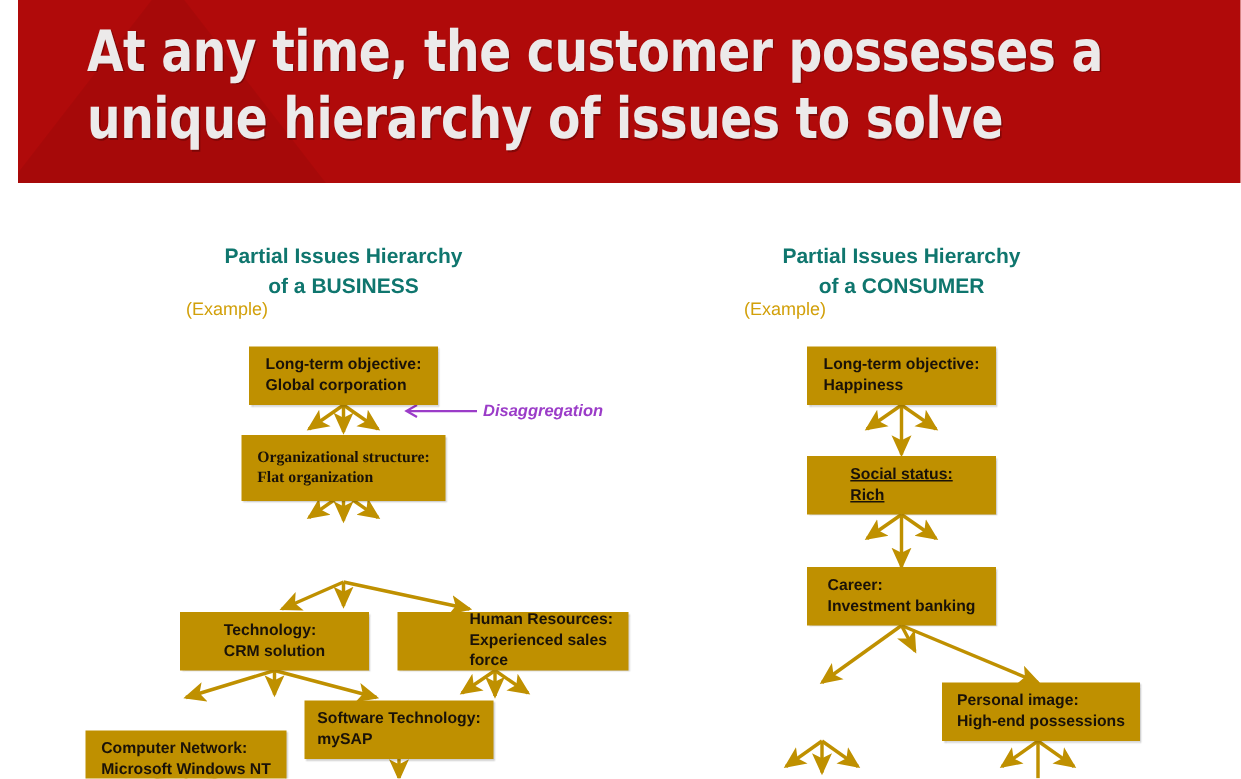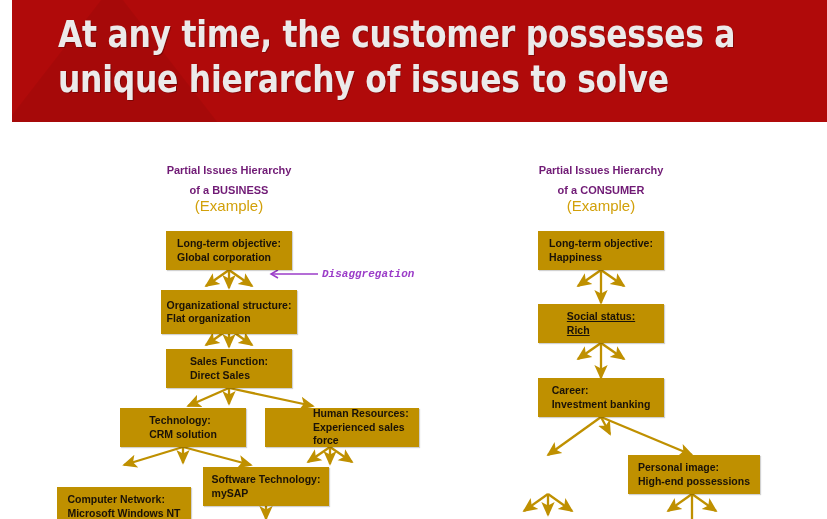--- a/index.html
+++ b/index.html
@@ -57,32 +57,32 @@
     text-shadow: 1px 1px 0 rgba(0,0,0,0.25);
     transform: scaleX(0.92);
     transform-origin: left top;
     white-space: pre-line;
   }
 
   
   .column-heading {
     position: absolute;
     text-align: center;
-    color: #701a75;
-    font-weight: bold;
-    font-size: 11px;
+    color: #0f766e;
+    font-weight: bold;
+    font-size: 14px;
     line-height: 20px;
     white-space: pre-line;
   }
   .column-subheading {
     position: absolute;
-    text-align: center;
+    text-align: left;
     color: #d2a00a;
     font-weight: normal;
-    font-size: 15px;
+    font-size: 12px;
     line-height: 14px;
   }
 
   
   .node {
     position: absolute;
     background: #bf9000;
     color: #1a1208;
     font-weight: bold;
     font-size: 10.5px;
@@ -110,21 +110,20 @@
   
   #annotation-disaggregation {
     position: absolute;
     left: 322px;
     top: 268px;
     color: #9b3cc8;
     font-size: 11px;
     font-style: italic;
     font-weight: bold;
     white-space: nowrap;
-    font-family: Liberation Mono, monospace;
   }
 </style>
 </head>
 <body>
 
 <div id="slide">
 
   <div id="header-banner">
     <div id="header-watermark"></div>
     <div id="header-title">At any time, the customer possesses a
@@ -198,24 +197,22 @@
       <path d="M278,270 L271,274 L278,278"></path>
     </g>
   </svg>
 
   <div class="column-heading" style="left:124px; top:160px; width:210px;">Partial Issues Hierarchy
 of a BUSINESS</div>
   <div class="column-subheading" style="left:124px; top:199px; width:210px;">(Example)</div>
 
   <div class="node" style="left:166px; top:231px; width:126px; height:39px;">Long-term objective:
 Global corporation</div>
-  <div class="node" style="left:161px; top:290px; width:136px; height:44px;">Organizational structure:
+  <div class="node" style="left:161px; top:290px; width:136px; height:44px;font-family:Liberation Serif, serif;">Organizational structure:
 Flat organization</div>
-  <div class="node" style="left:166px; top:349px; width:126px; height:39px;">Sales Function:
-Direct Sales</div>
   <div class="node" style="left:120px; top:408px; width:126px; height:39px;">Technology:
 CRM solution</div>
   <div class="node" style="left:265px; top:408px; width:154px; height:39px;padding-left:48px;">Human Resources:
 Experienced sales force</div>
   <div class="node" style="left:57px; top:467px; width:134px; height:39px;margin-top:20px;">Computer Network:
 Microsoft Windows NT</div>
   <div class="node" style="left:203px; top:467px; width:126px; height:39px;">Software Technology:
 mySAP</div>
 
   <div class="column-heading" style="left:496px; top:160px; width:210px;">Partial Issues Hierarchy

